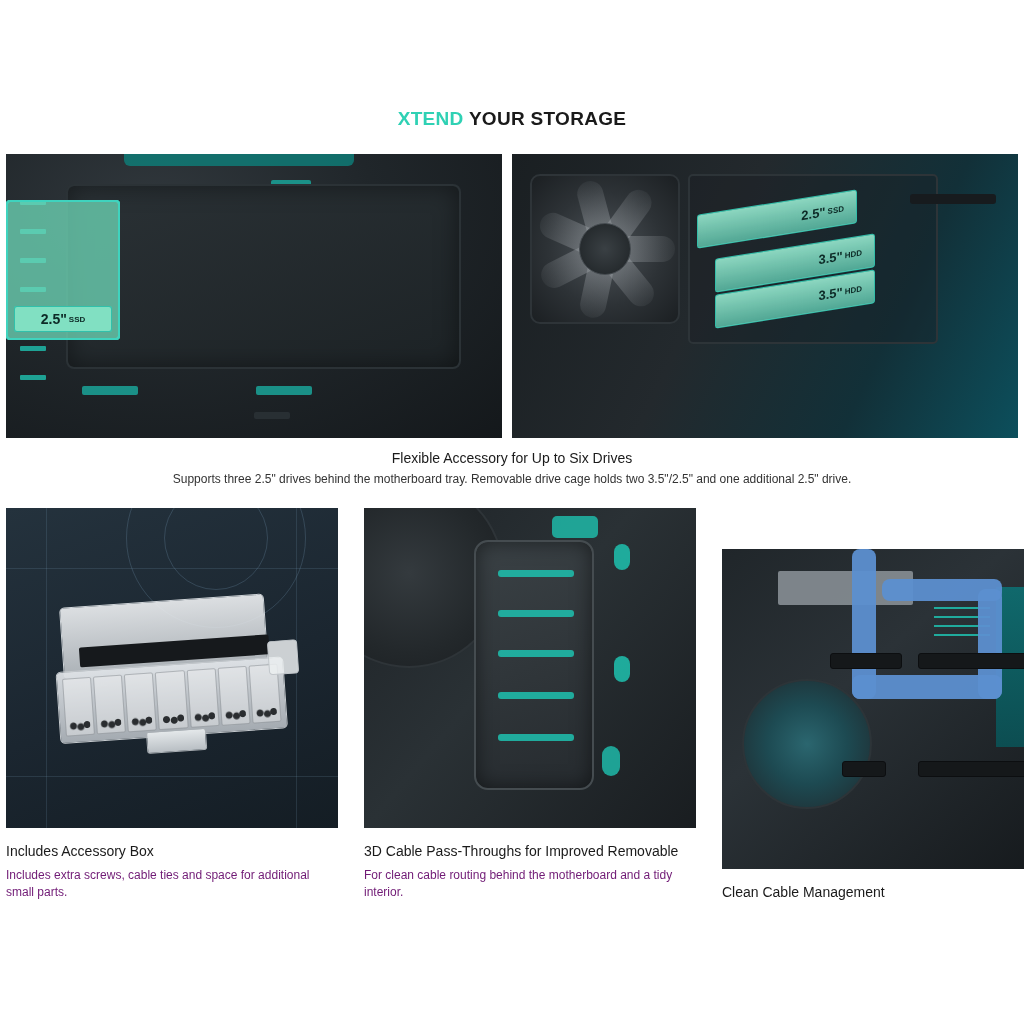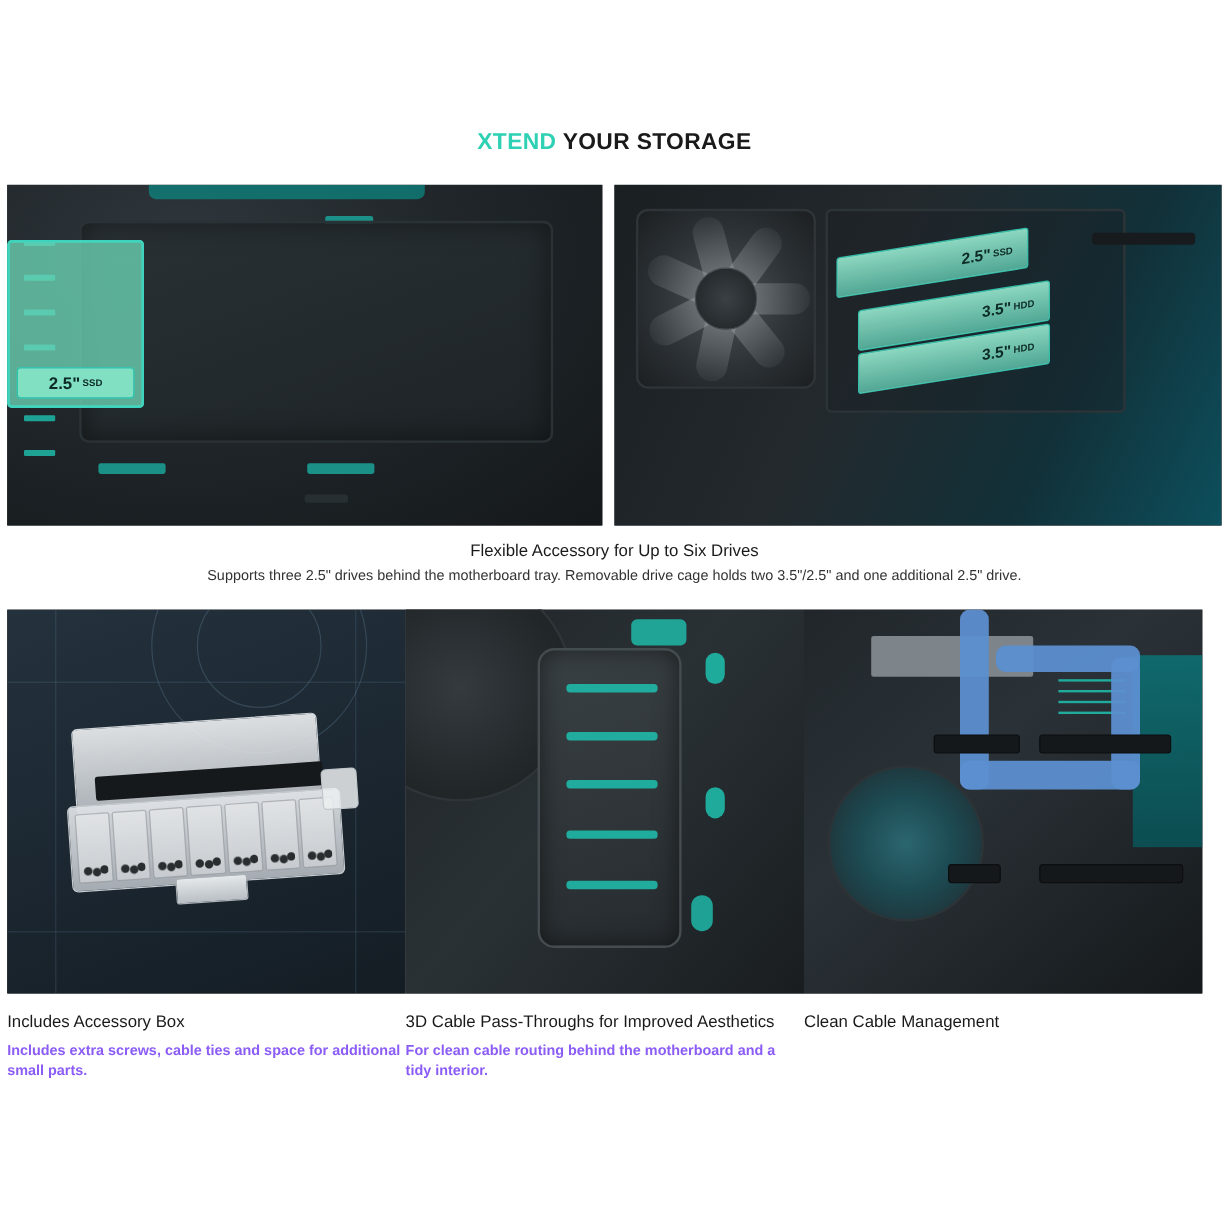--- a/index.html
+++ b/index.html
@@ -149,22 +149,23 @@
 
   
   .caption-block { text-align: center; margin-top: 12px; }
   .caption-title { font-size: 14px; color: #1a1a1a; }
   .caption-sub { font-size: 12px; color: #333; margin-top: 6px; }
 
   
   .exp-row {
     margin-top: 22px;
     display: flex;
-    gap: 0;
+    gap: 26px;
     padding: 0 6px;
+    align-items: flex-end;
   }
   .exp-card { width: 332px; }
   .exp-img {
     position: relative;
     width: 332px; height: 320px;
     overflow: hidden;
     background: #14191d;
   }
 
   
@@ -277,21 +278,21 @@
   .c3-top-bar {
     position: absolute; left: 56px; top: 22px; width: 135px; height: 34px;
     background: #8d949a; border-radius: 2px; opacity: .85;
   }
 
   
   .exp-title {
     font-size: 14px; color: #1a1a1a; margin-top: 14px; line-height: 1.35;
   }
   .exp-text {
-    font-size: 12px; color: #8b5cf6; margin-top: 6px; line-height: 1.45; font-weight: bold;
+    font-size: 12px; color: #701a75; margin-top: 6px; line-height: 1.45;
   }
 </style>
 </head>
 <body>
 
 <div class="page">
 
   <h2 class="section-heading" id="storage-heading">
     <span class="accent">XTEND</span><span class="rest"> YOUR STORAGE</span>
   </h2>
@@ -418,21 +419,21 @@
           <div class="c2-slot" style="top:68px;"></div>
           <div class="c2-slot" style="top:108px;"></div>
           <div class="c2-slot" style="top:150px;"></div>
           <div class="c2-slot" style="top:192px;"></div>
         </div>
         <div class="c2-keyhole" style="left:250px;top:36px;"></div>
         <div class="c2-keyhole" style="left:250px;top:148px;"></div>
         <div class="c2-pill" style="left:238px;top:238px;"></div>
         <div class="c2-pill" style="left:188px;top:8px;height:22px;width:46px;border-radius:5px;"></div>
       </div>
-      <div class="exp-title">3D Cable Pass-Throughs for Improved Aesthetics</div>
+      <div class="exp-title">3D Cable Pass-Throughs for Improved Removable</div>
       <div class="exp-text">For clean cable routing behind the motherboard and a tidy interior.</div>
     </div>
 
     <div class="exp-card">
       <div class="exp-img">
         <div class="c3-bg"></div>
         <div class="c3-teal-panel"></div>
         <div class="c3-top-bar"></div>
         <div class="c3-fan"></div>
         <div class="c3-grill">

